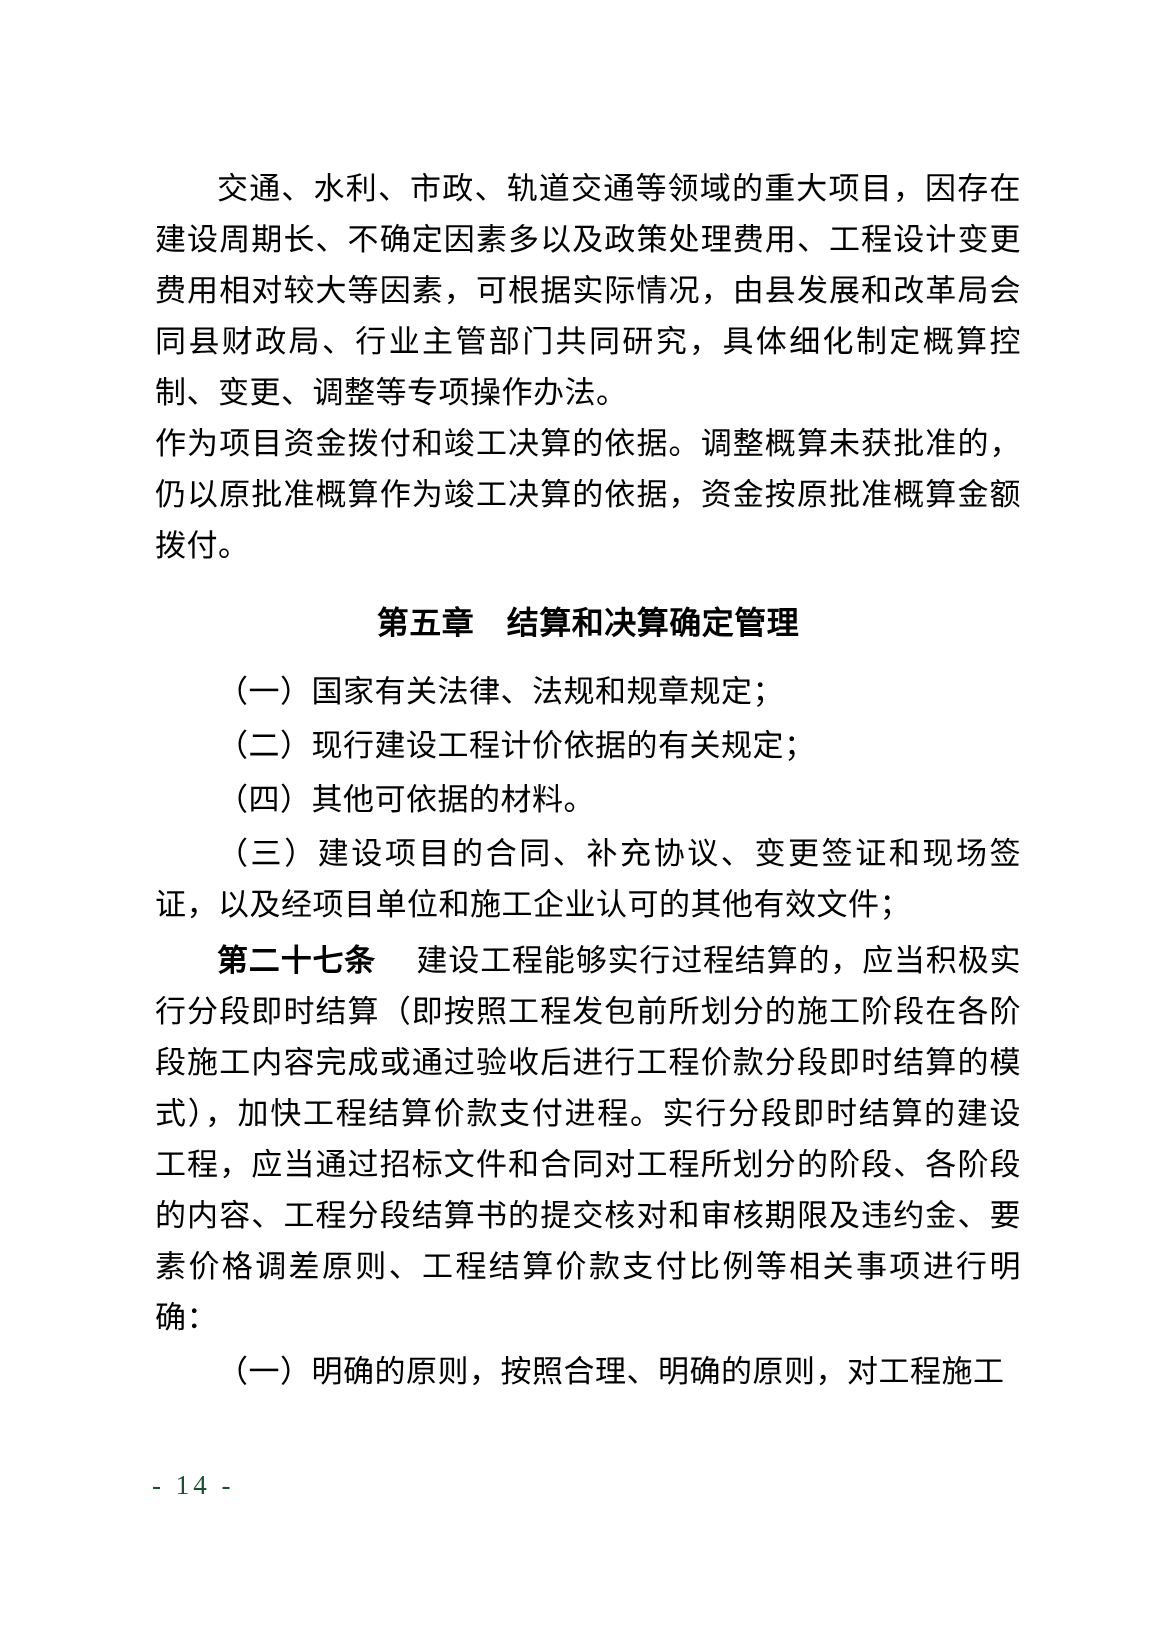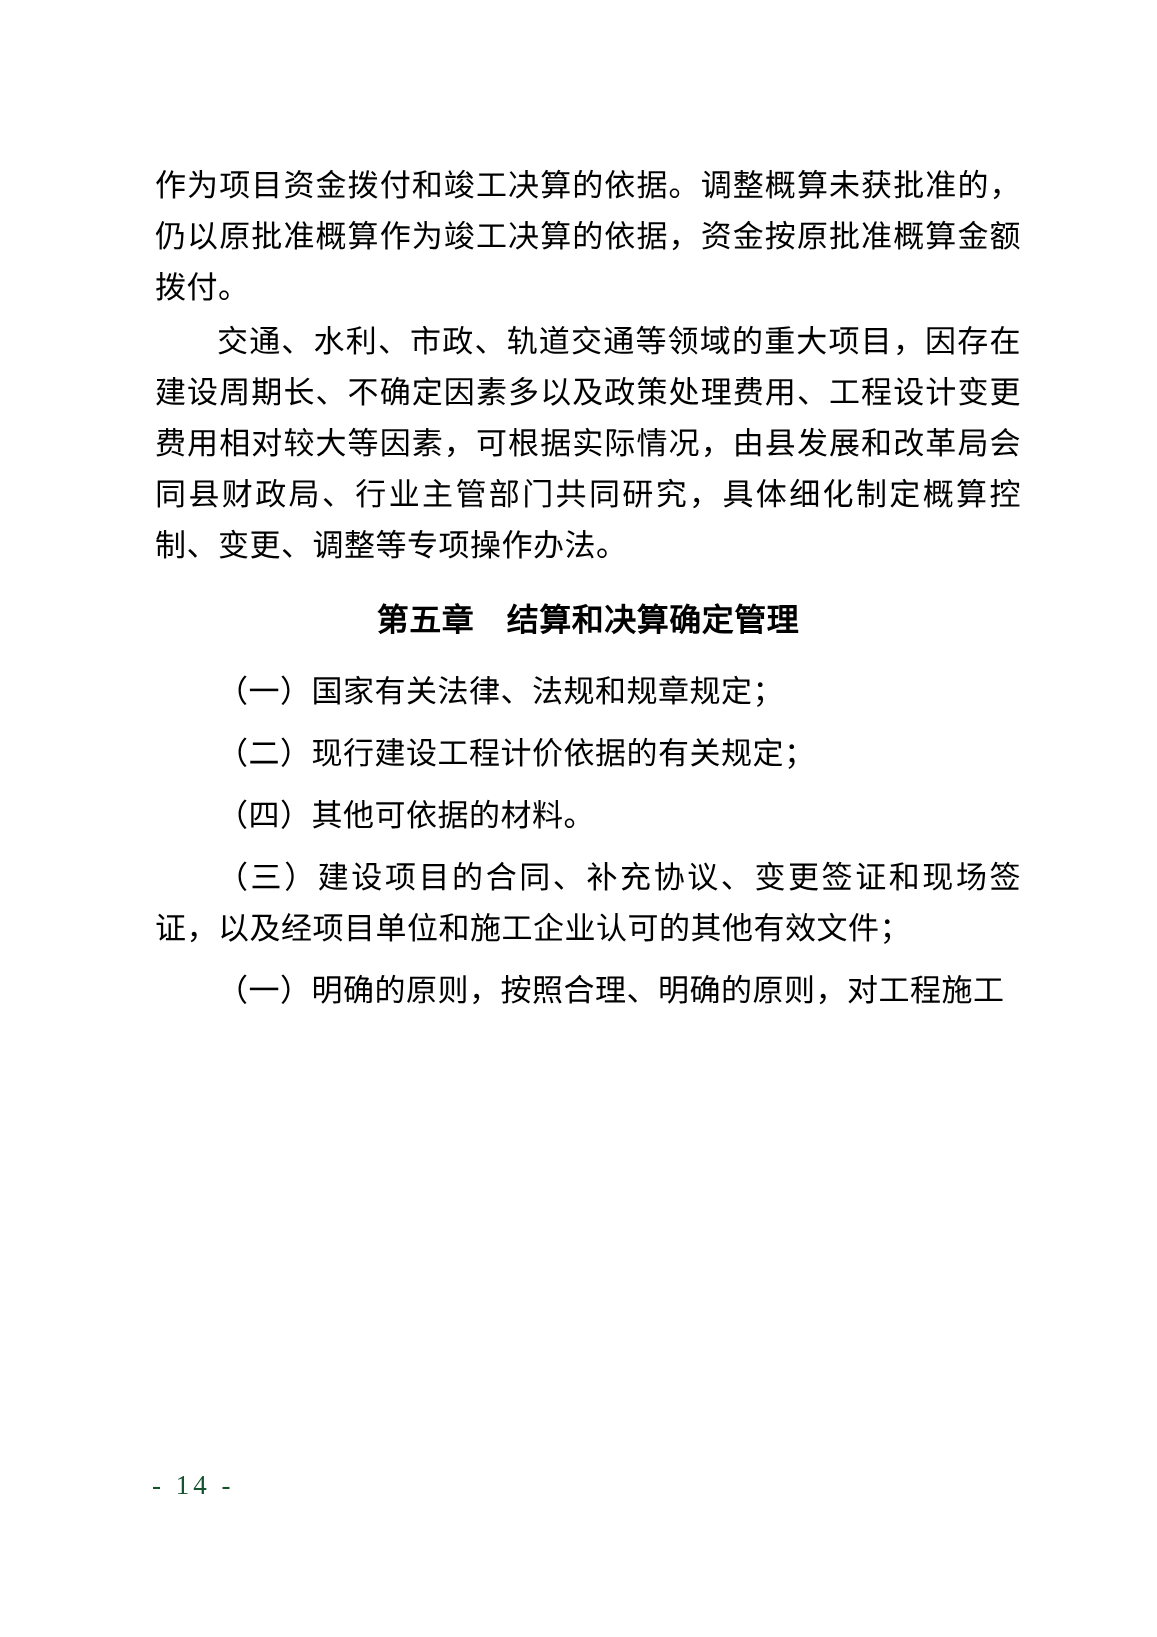--- a/index.html
+++ b/index.html
@@ -32,72 +32,75 @@
     margin: 0;
     text-indent: 2em;
   }
   .para.no-indent {
     text-indent: 0;
   }
   .para.follow {
     margin-top: 3px;
   }
   .chapter-heading {
-    font-family: Liberation Mono, monospace;
+    font-family: Liberation Sans, sans-serif;
     font-weight: bold;
     font-size: 32px;
     line-height: 44px;
     text-align: center;
     text-indent: 0;
     margin: 30px 0 21px 0;
   }
   .article {
     margin-top: 5px;
   }
   .article-label {
     font-family: "Liberation Sans", "DejaVu Sans", sans-serif;
     font-weight: bold;
     margin-right: 1.3em;
   }
   .item {
-    margin-top: 11px;
+    margin-top: 3px;
   }
   .page-number {
     position: absolute;
     left: 152px;
     top: 1470px;
     font-size: 27px;
     letter-spacing: 4px;
     font-family: "Liberation Serif", "DejaVu Serif", serif;
     color: #14532d;
     white-space: pre;
   }
 </style>
 </head>
 <body>
 
 <div class="page">
 
   <div class="body-text">
 
+    <p class="para follow">交通、水利、市政、轨道交通等领域的重大项目，因存在建设周期长、不确定因素多以及政策处理费用、工程设计变更费用相对较大等因素，可根据实际情况，由县发展和改革局会同县财政局、行业主管部门共同研究，具体细化制定概算控制、变更、调整等专项操作办法。</p>
+
     <p class="para no-indent">作为项目资金拨付和竣工决算的依据。调整概算未获批准的，仍以原批准概算作为竣工决算的依据，资金按原批准概算金额拨付。</p>
-
-    <p class="para follow">交通、水利、市政、轨道交通等领域的重大项目，因存在建设周期长、不确定因素多以及政策处理费用、工程设计变更费用相对较大等因素，可根据实际情况，由县发展和改革局会同县财政局、行业主管部门共同研究，具体细化制定概算控制、变更、调整等专项操作办法。</p>
 
     <h2 class="chapter-heading">第五章　结算和决算确定管理</h2>
 
 
     <p class="para item">（一）国家有关法律、法规和规章规定；</p>
 
     <p class="para item">（二）现行建设工程计价依据的有关规定；</p>
 
     <p class="para item">（四）其他可依据的材料。</p>
 
     <p class="para item">（三）建设项目的合同、补充协议、变更签证和现场签证，以及经项目单位和施工企业认可的其他有效文件；</p>
 
+    <p class="para article">
+      <span class="article-label">第二十七条</span><span>建设工程能够实行过程结算的，应当积极实行分段即时结算（即按照工程发包前所划分的施工阶段在各阶段施工内容完成或通过验收后进行工程价款分段即时结算的模式），加快工程结算价款支付进程。实行分段即时结算的建设工程，应当通过招标文件和合同对工程所划分的阶段、各阶段的内容、工程分段结算书的提交核对和审核期限及违约金、要素价格调差原则、工程结算价款支付比例等相关事项进行明确：</span>
+    </p>
 
     <p class="para item">（一）明确的原则，按照合理、明确的原则，对工程施工</p>
 
   </div>
 
   <div class="page-number">- 14 -</div>
 
 </div>
 
 </body></html>

